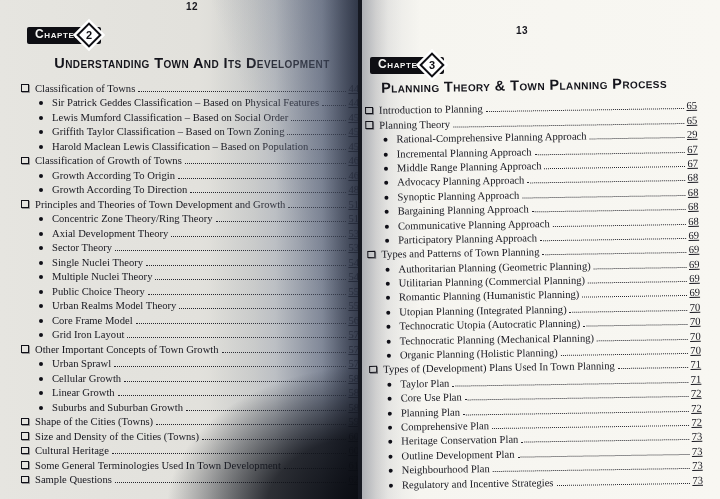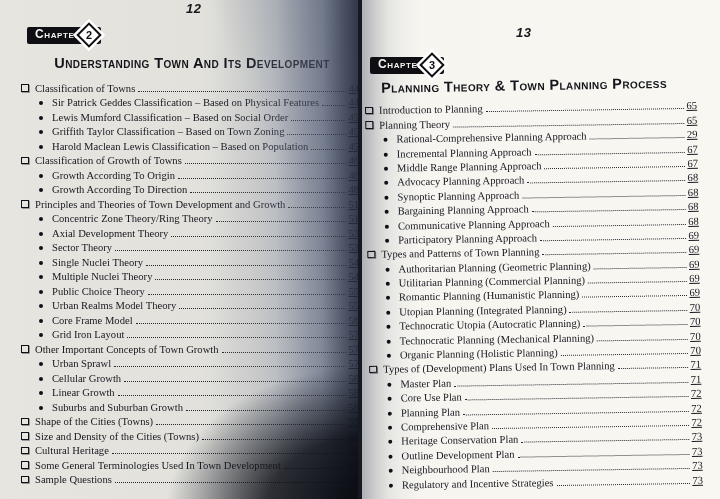--- a/index.html
+++ b/index.html
@@ -26,21 +26,21 @@
       linear-gradient(to right, transparent 58%, rgba(130,140,160,0.22) 76%, rgba(80,90,112,0.5) 89%, rgba(34,40,56,0.88) 100%),
       linear-gradient(250deg, rgba(60,70,92,0.35), transparent 28%);
   }
   .shade-right{
     position:absolute;inset:0;pointer-events:none;
     background:linear-gradient(to right, rgba(62,68,86,0.28), rgba(120,126,142,0.10) 26px, transparent 58px);
   }
 
   .pgnum{
     position:absolute;font-family:"Liberation Sans",sans-serif;
-    font-size:13px;font-weight:bold;color:#17171e;letter-spacing:0.5px;font-style:italic;
+    font-size:10px;font-weight:bold;color:#17171e;letter-spacing:0.5px;
   }
 
   
   .badge{position:absolute;display:flex;align-items:center;height:20px;}
   .badge-bar{
     background:#0e0e13;color:#f4f4f2;
     font-family:"Liberation Sans",sans-serif;font-weight:bold;
     font-variant:small-caps;font-size:12px;letter-spacing:0.6px;
     padding:0px 20px 2px 8px;border-radius:2px;line-height:15px;height:15px;
   }
@@ -402,21 +402,21 @@
         <span class="pg">70</span>
       </div>
       <div class="row l0">
         <span class="m sq"></span>
         <span class="lb">Types of (Development) Plans Used In Town Planning</span>
         <span class="leader"></span>
         <span class="pg">71</span>
       </div>
       <div class="row l1">
         <span class="m dot"></span>
-        <span class="lb">Master Plan</span>
+        <span class="lb">Taylor Plan</span>
         <span class="leader"></span>
         <span class="pg">71</span>
       </div>
       <div class="row l1">
         <span class="m dot"></span>
         <span class="lb">Core Use Plan</span>
         <span class="leader"></span>
         <span class="pg">72</span>
       </div>
       <div class="row l1">

